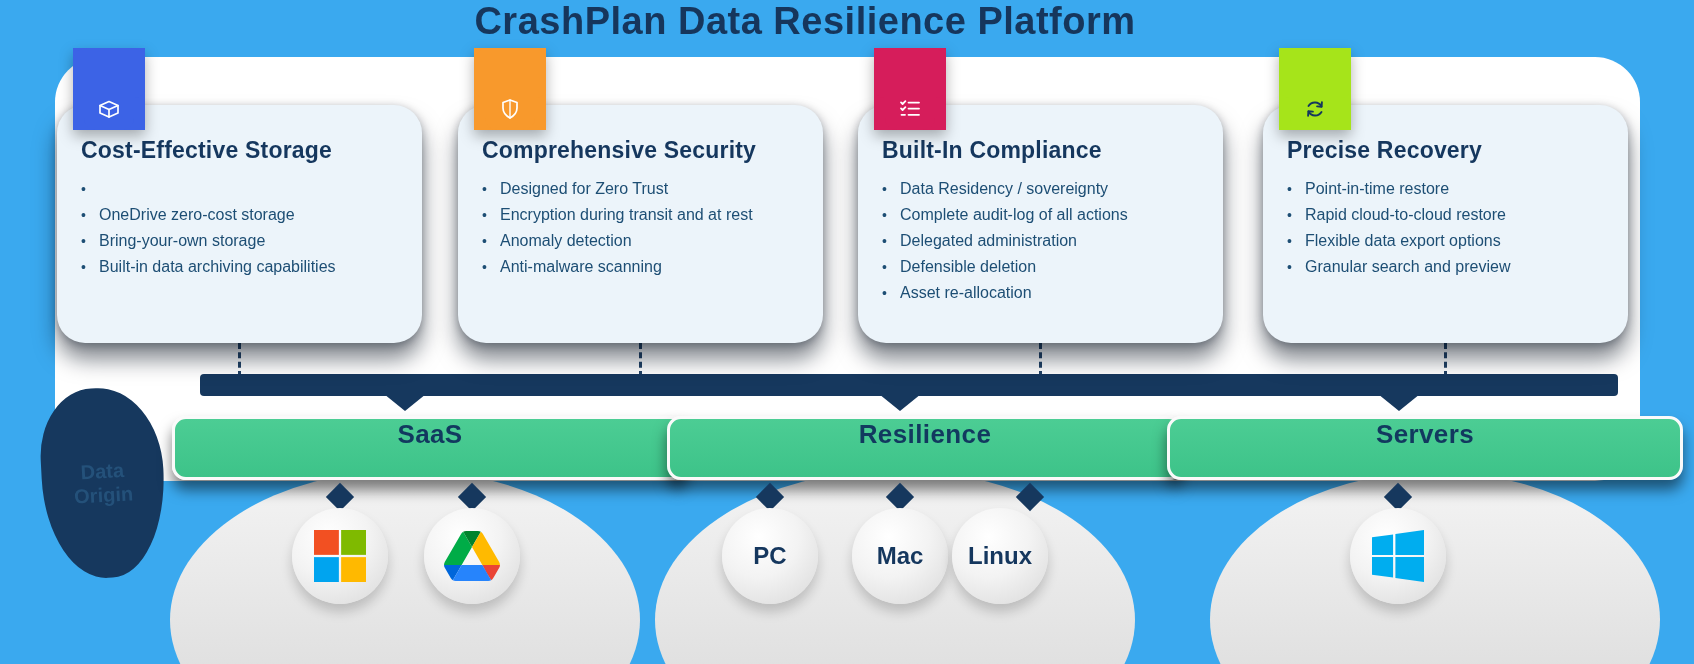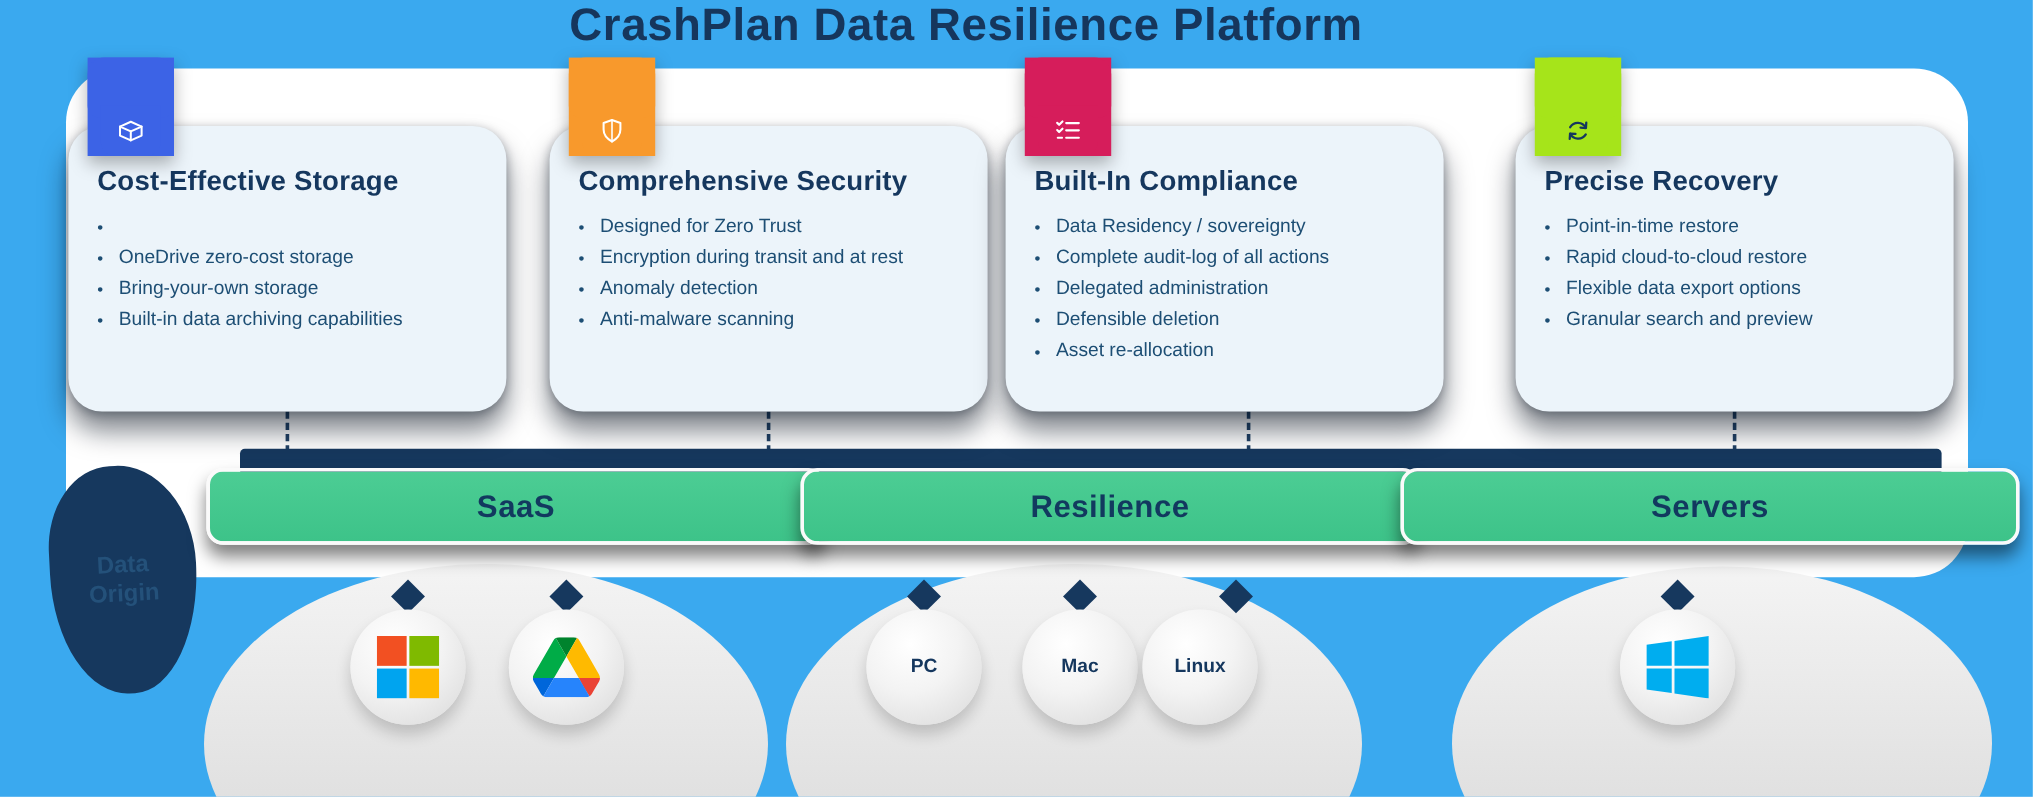--- a/index.html
+++ b/index.html
@@ -26,21 +26,21 @@
   .ground.g1{left:170px;top:470px;width:470px;height:300px;}
   .ground.g2{left:655px;top:470px;width:480px;height:300px;}
   .ground.g3{left:1210px;top:472px;width:450px;height:295px;}
   
   .card{
     position:absolute;top:105px;width:365px;height:238px;
     background:#ECF4FA;border-radius:28px;
     box-shadow:0 16px 22px rgba(4,14,28,.5), 0 2px 8px rgba(4,14,28,.28);
     padding:0;box-sizing:border-box;z-index:4;
   }
-  .card.p1{left:57px;} .card.p2{left:458px;} .card.p3{left:838px;} .card.p4{left:1263px;}
+  .card.p1{left:57px;} .card.p2{left:458px;} .card.p3{left:858px;} .card.p4{left:1263px;}
   .card-title{
     margin:32px 16px 0 24px;font-size:23px;font-weight:800;color:#15375E;letter-spacing:.2px;
   }
   .bullets{list-style:none;margin:12px 10px 0 24px;padding:0;}
   .bullets li{
     display:flex;align-items:flex-start;
     font-size:16px;line-height:26px;color:#1D4E74;
   }
   .dot{width:18px;flex:0 0 18px;text-align:left;color:#1D4E74;font-size:14px;line-height:26px;}
   
@@ -62,37 +62,37 @@
     position:absolute;top:343px;width:0;height:34px;border-left:3px dashed #16385E;opacity:.95;z-index:3;
   }
   
   .band{position:absolute;left:200px;top:374px;width:1418px;height:22px;background:#16385E;border-radius:4px;z-index:3;}
   .band-arrow{
     position:absolute;top:394px;width:0;height:0;z-index:3;
     border-left:21px solid transparent;border-right:21px solid transparent;border-top:17px solid #16385E;
   }
   
   .bar{
-    position:absolute;top:390px;width:516px;height:64px;box-sizing:border-box;
+    position:absolute;top:416px;width:516px;height:64px;box-sizing:border-box;
     background:linear-gradient(180deg,#4CCD94 0%,#3DC389 100%);
     border:3px solid #FAFAFA;border-radius:14px;
     box-shadow:0 10px 14px rgba(0,0,0,.5);
-    display:flex;align-items:center;justify-content:center;
+    display:flex;justify-content:center;
     font-size:26px;font-weight:800;color:#12395F;letter-spacing:.4px;z-index:4;
   }
   .bar.b1{left:172px;} .bar.b2{left:667px;} .bar.b3{left:1167px;}
   
   .diamond{position:absolute;top:487px;width:20px;height:20px;background:#16385E;transform:rotate(45deg);z-index:4;}
   
   .circle{
     position:absolute;top:508px;width:96px;height:96px;border-radius:50%;
     background:radial-gradient(circle at 38% 30%, #ffffff 0%, #f3f3f3 45%, #d8d8d8 100%);
     box-shadow:0 8px 12px rgba(0,0,0,.18);
     display:flex;align-items:center;justify-content:center;
-    font-size:16px;font-weight:800;color:#15375E;z-index:5;
+    font-size:24px;font-weight:800;color:#15375E;z-index:5;
   }
   
   .blob{
     position:absolute;left:42px;top:388px;width:122px;height:190px;background:#16385E;
     border-radius:46% 54% 48% 52% / 38% 46% 58% 56%;transform:rotate(-3deg);z-index:2;
     display:flex;align-items:center;justify-content:center;text-align:center;
   }
   .blob-label{font-size:20px;font-weight:700;color:#24517A;width:80px;line-height:24px;}
 </style>
 </head>

